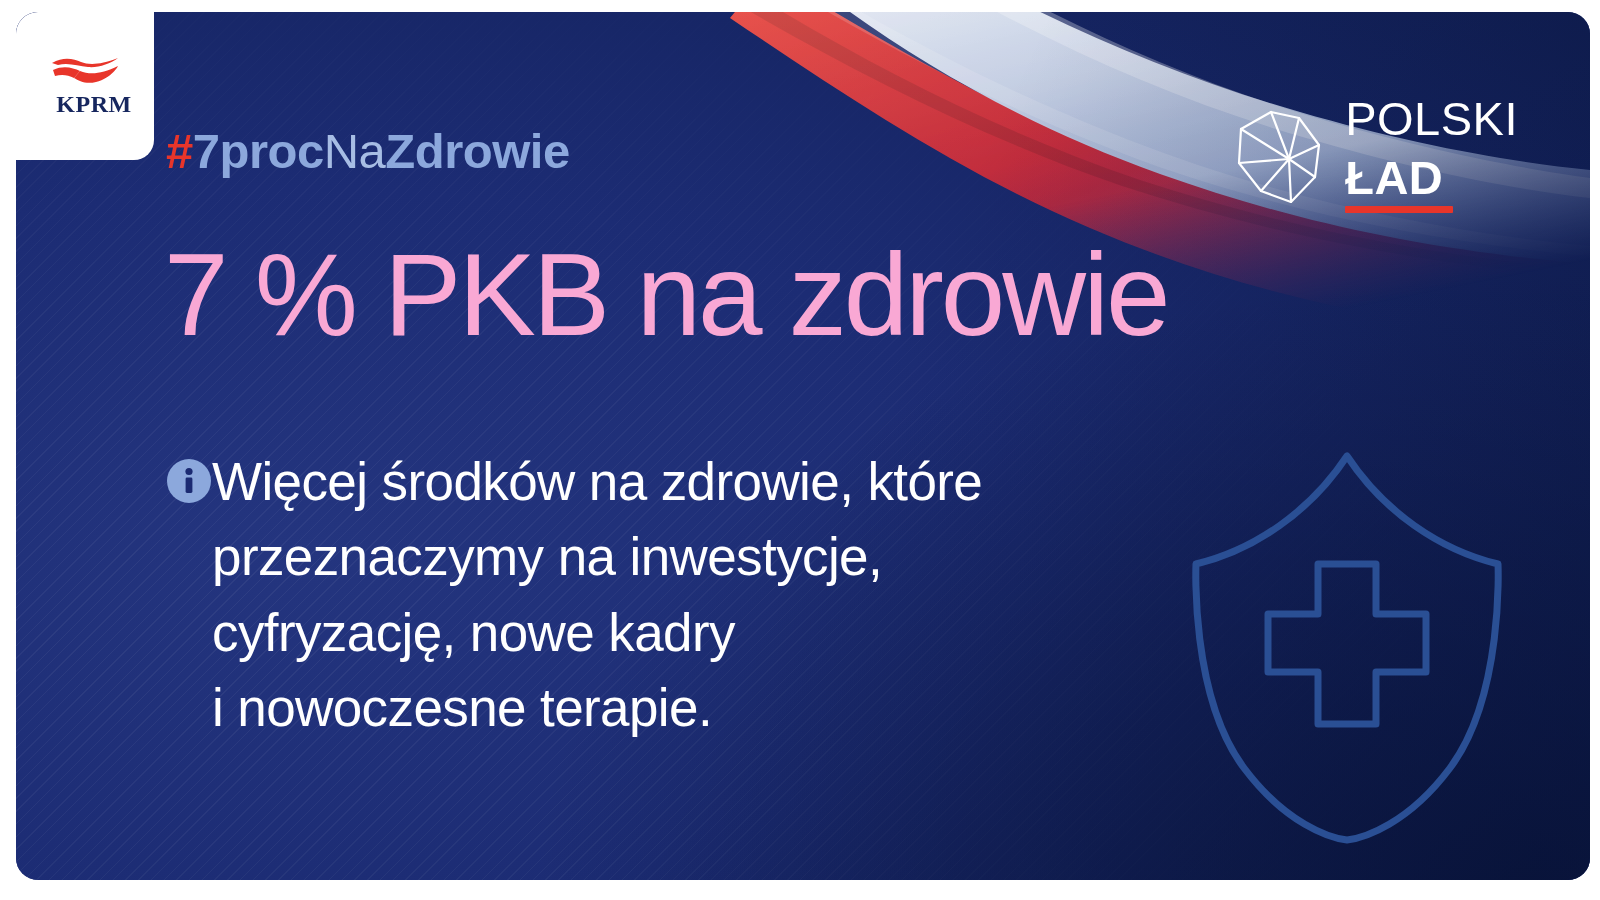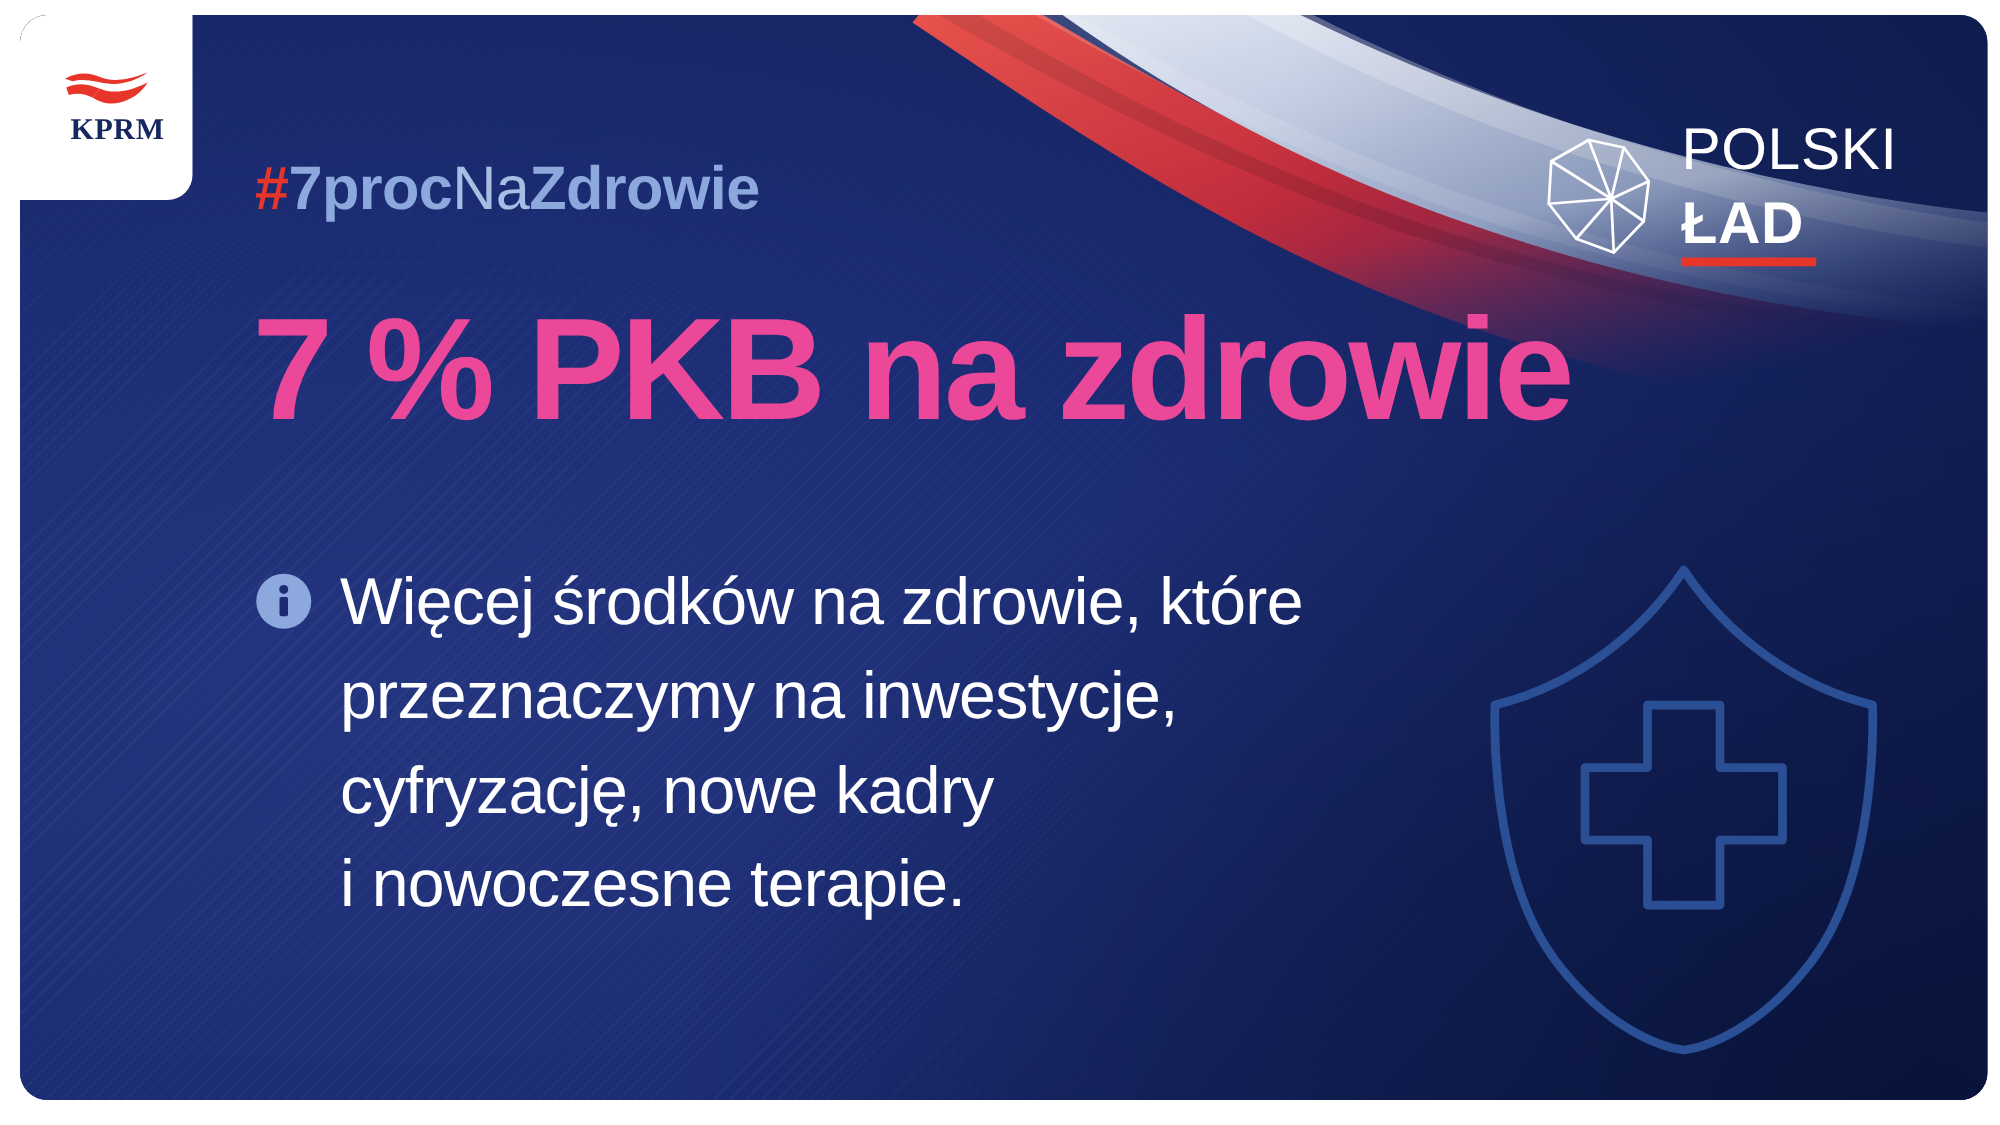--- a/index.html
+++ b/index.html
@@ -153,21 +153,20 @@
   .shield-wm svg { display: block; width: 100%; height: 100%; }
 
   
   .content {
     position: absolute;
     left: 142px;
     top: 0;
     width: 1280px;
     height: 100%;
     z-index: 20;
-    margin-left: 38px;
   }
 
   
   .hashtag {
     position: absolute;
     left: 8px;
     top: 115px;
     font-size: 49px;
     line-height: 1;
     white-space: nowrap;
@@ -175,35 +174,34 @@
   .ht-hash { color: #e8352a; font-weight: 800; letter-spacing: -0.5px; }
   .ht-bold { color: #8ca8dc; font-weight: 800; letter-spacing: -0.5px; }
   .ht-light { color: #a7bde4; font-weight: 400; letter-spacing: -0.5px; }
 
   
   .headline {
     position: absolute;
     left: 6px;
     top: 222px;
     font-size: 116px;
-    font-weight: 700;
-    color: #ec4899;
+    font-weight: 400;
+    color: #f9a8d4;
     letter-spacing: -3px;
     line-height: 1.06;
     white-space: nowrap;
   }
 
   
   .body-block {
     position: absolute;
     left: 8px;
     top: 432px;
     display: flex;
     align-items: flex-start;
-    gap: 22px;
     justify-content: flex-end;
   }
   .info-icon {
     flex: 0 0 auto;
     width: 46px;
     height: 46px;
     margin-top: 14px;
   }
   .info-icon svg { display: block; width: 100%; height: 100%; }
   .body-text {

